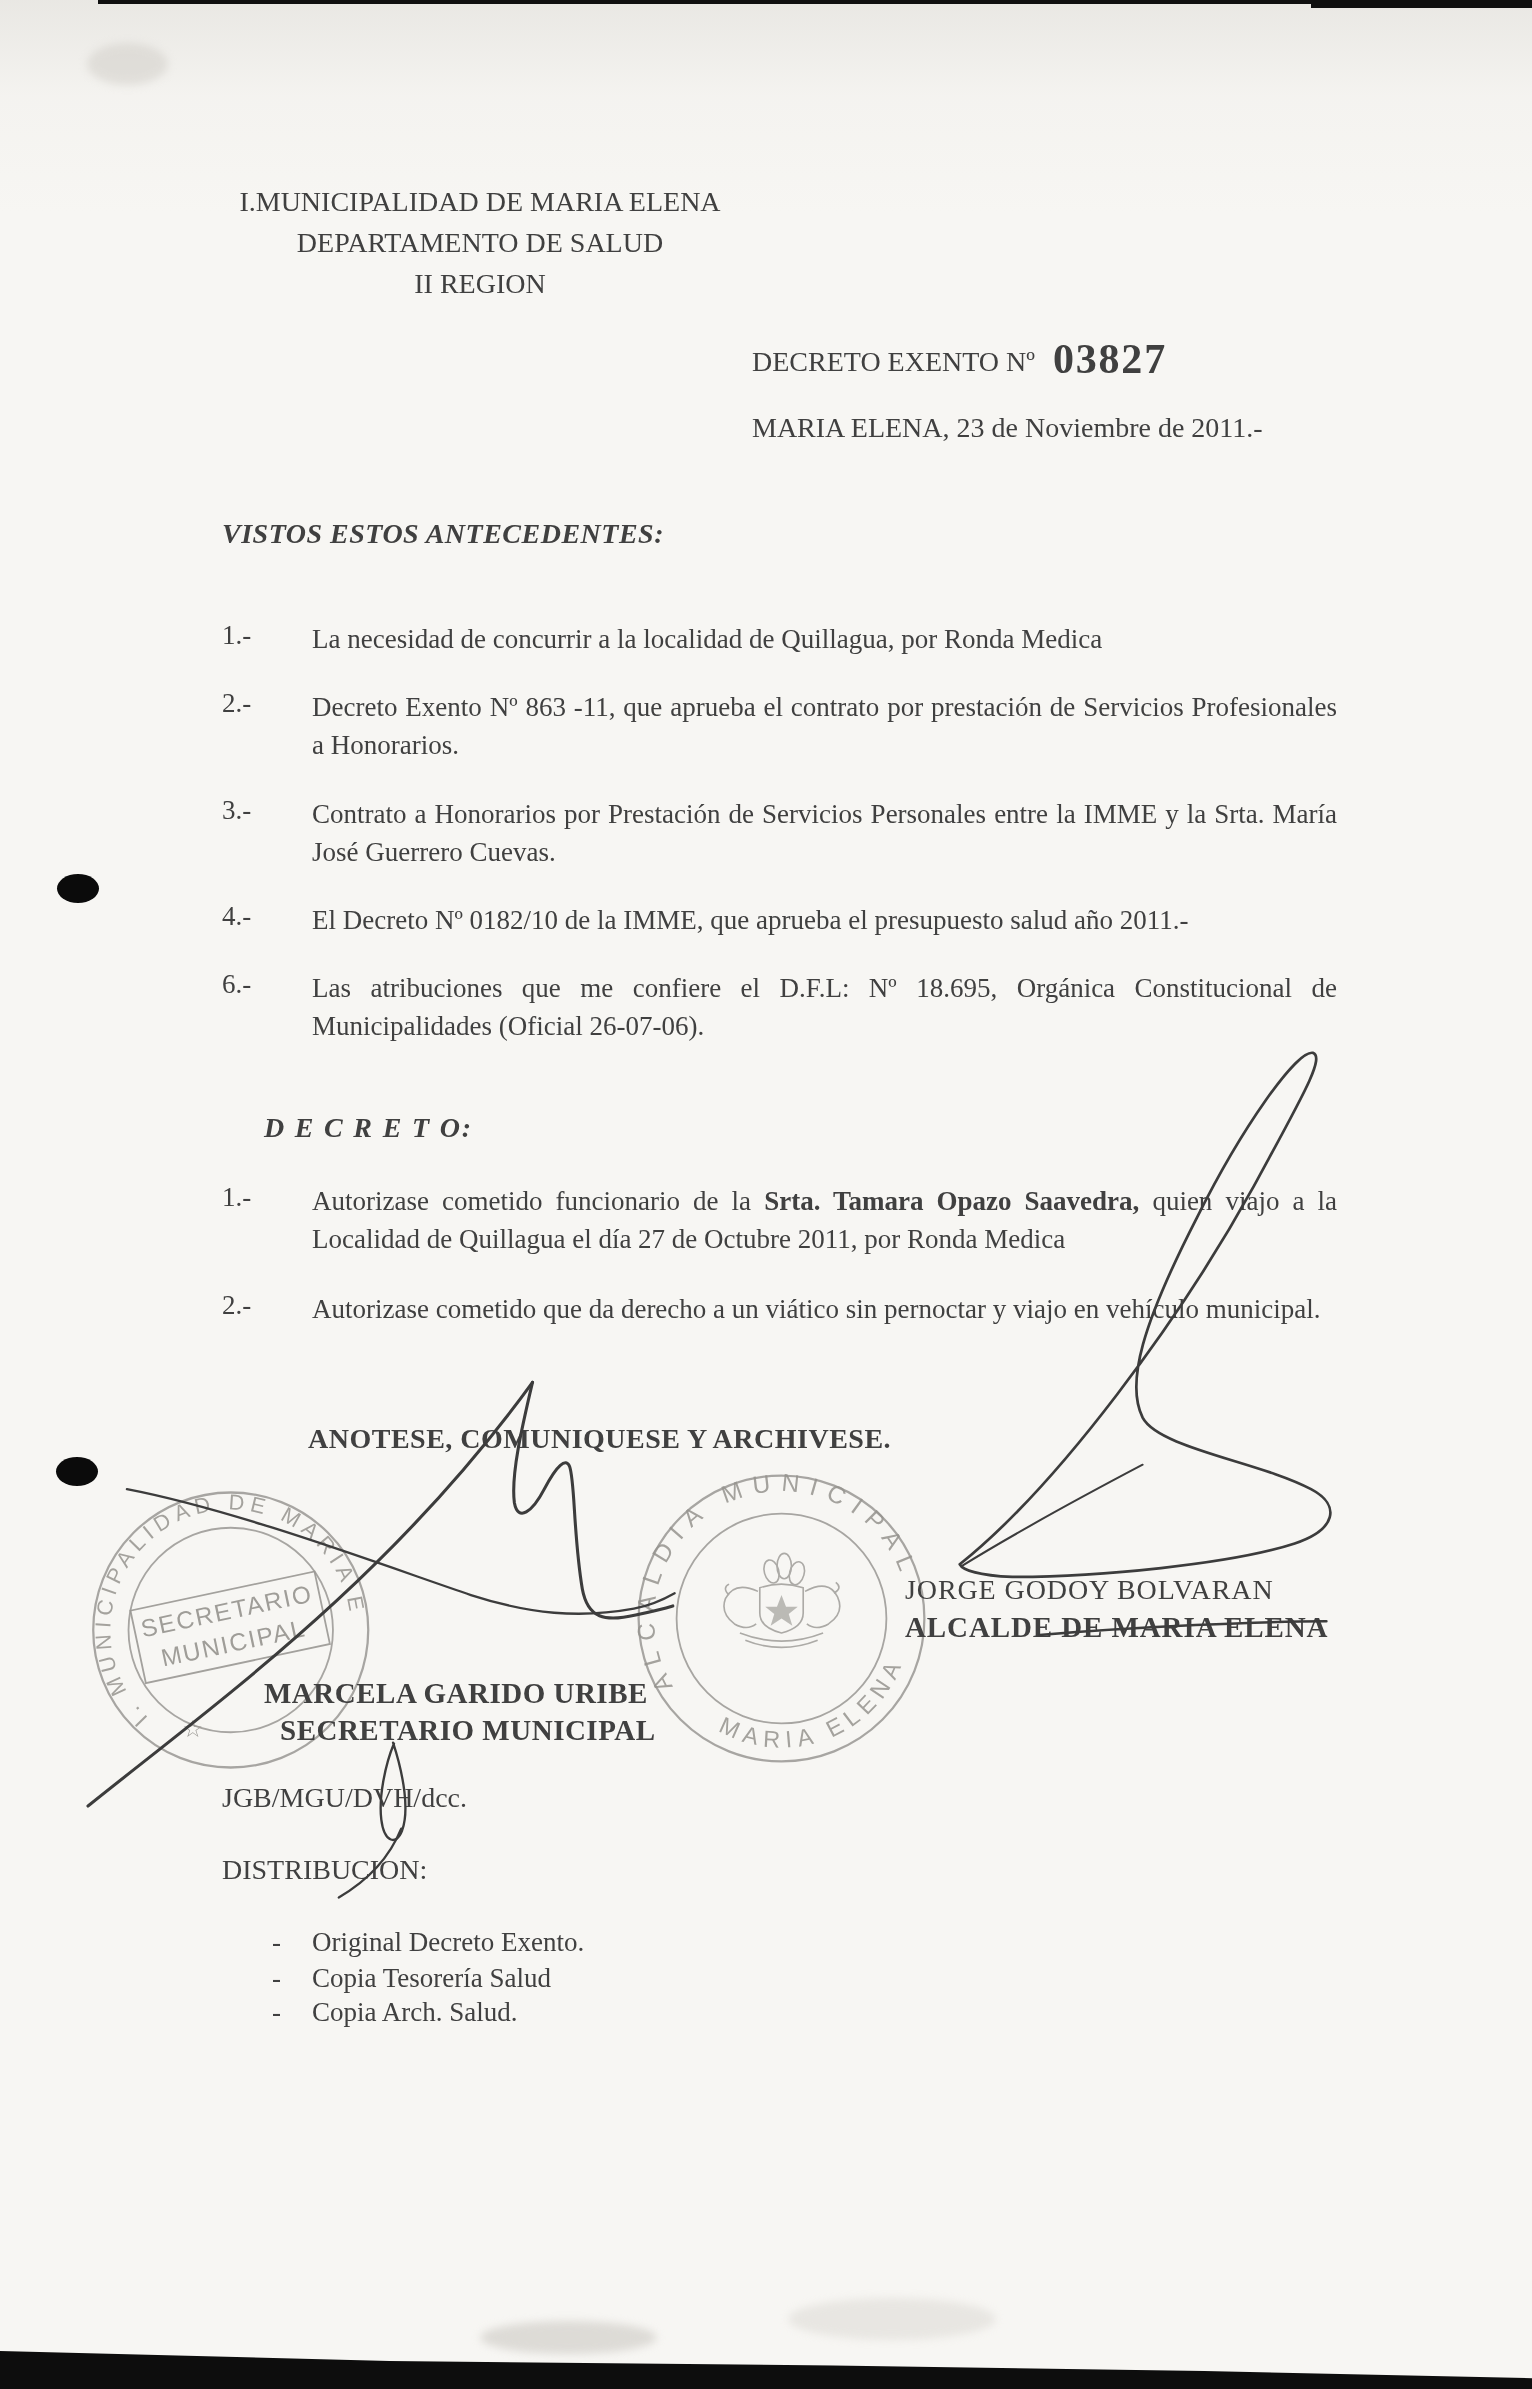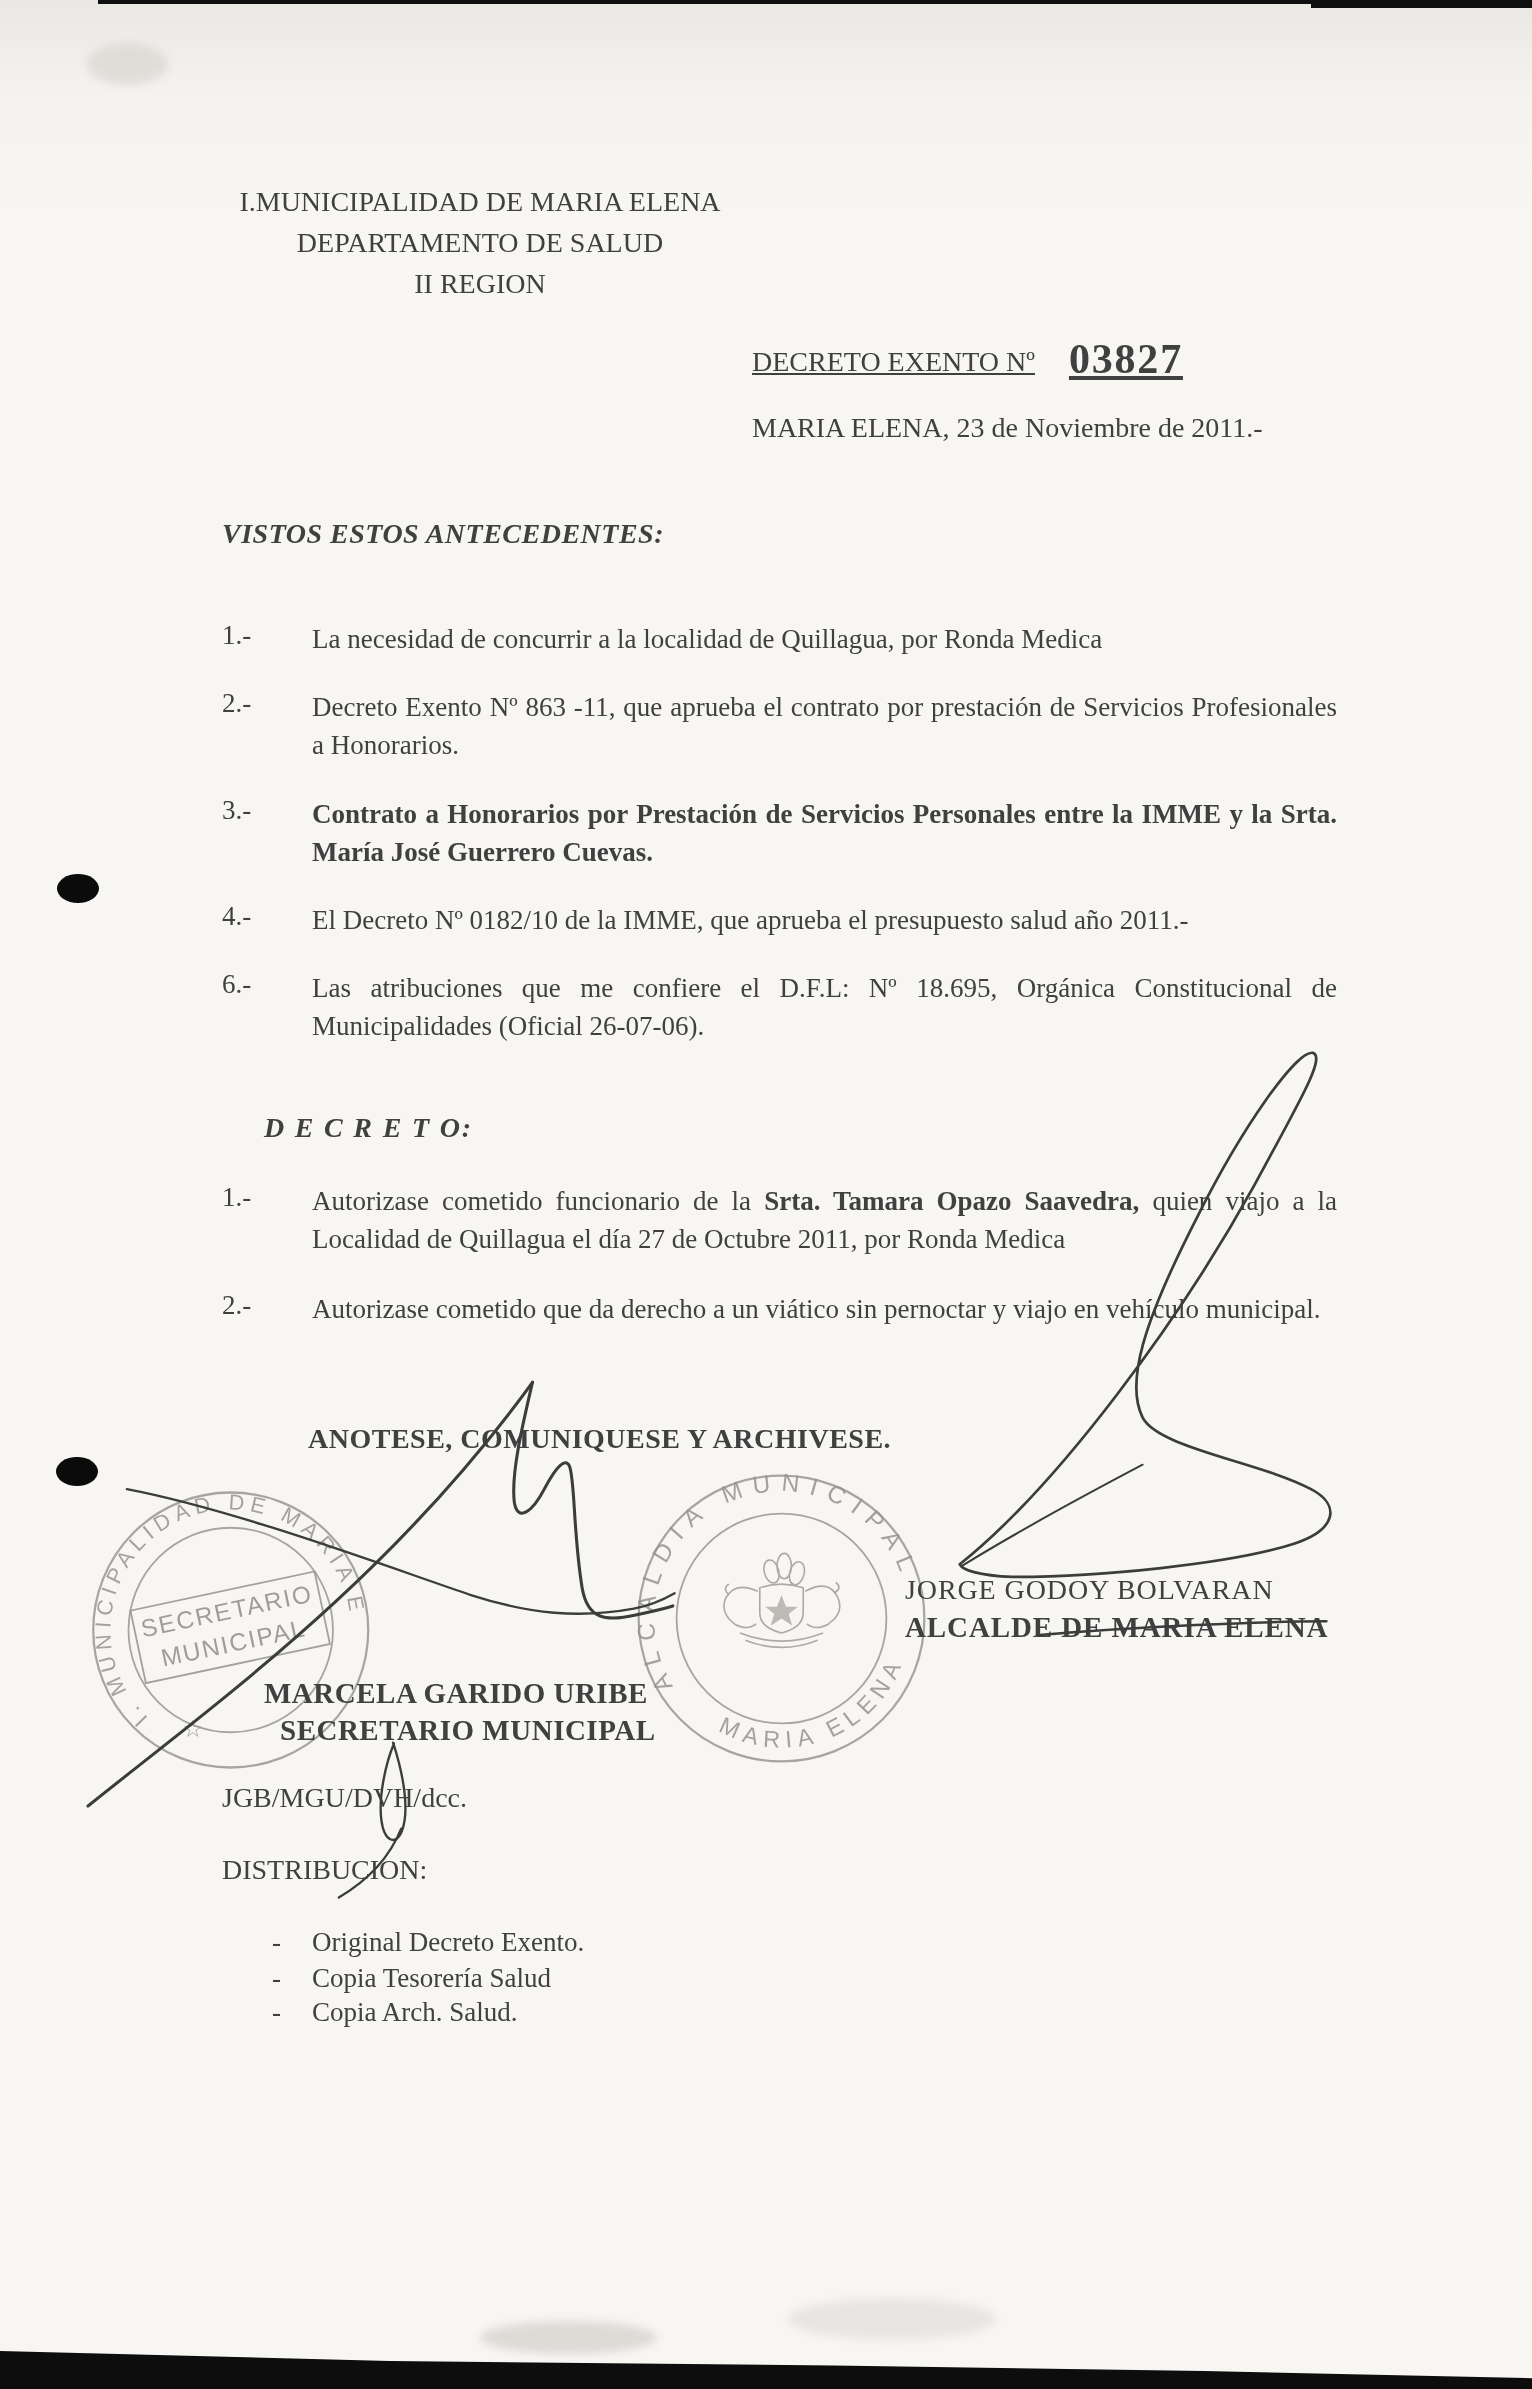--- a/index.html
+++ b/index.html
@@ -6,21 +6,21 @@
   .page{
     position:relative;width:1533px;height:2389px;
     background:#f7f6f3;overflow:hidden;
     font-family:"Liberation Serif", serif;color:#404040;
   }
   .tint{position:absolute;inset:0;z-index:0;pointer-events:none;
     background:linear-gradient(180deg, rgba(197,194,187,.28) 0%, rgba(197,194,187,.06) 4%, rgba(0,0,0,0) 9%);}
   .abs{position:absolute;}
   .b{font-weight:bold;}
   .header-block{top:181px;left:210px;width:540px;text-align:center;font-size:28px;line-height:41px;z-index:3;}
-  .decree-line{top:333px;left:752px;display:flex;align-items:baseline;gap:34px;z-index:3;text-decoration:underline;}
+  .decree-line{top:333px;left:752px;display:flex;align-items:baseline;gap:18px;z-index:3;}
   .decree-label{font-size:28px;}
   .decree-number{font-size:42px;font-weight:bold;letter-spacing:1.8px;position:relative;top:1.8px;}
   .dateline{top:412px;left:752px;font-size:28px;z-index:3;}
   .section-head{font-size:28px;font-weight:bold;letter-spacing:0.5px;z-index:3;font-style:italic;}
   .item{z-index:3;}
   .item-num{position:absolute;left:222px;width:81px;font-size:27px;}
   .item-text{position:absolute;left:312px;width:1025px;font-size:27px;line-height:38px;text-align:justify;}
   .closing{top:1423px;left:308px;font-size:28px;font-weight:bold;letter-spacing:0.5px;z-index:3;}
   .alcalde-block{top:1574px;left:905px;z-index:3;}
   .alcalde-name{font-size:28px;letter-spacing:0.9px;}
@@ -74,21 +74,21 @@
   <div class="item">
     <div class="item-num" style="top:620px;">1.-</div>
     <div class="item-text" style="top:620px;">La necesidad de concurrir a la localidad de Quillagua, por Ronda Medica</div>
   </div>
   <div class="item">
     <div class="item-num" style="top:688px;">2.-</div>
     <div class="item-text" style="top:688px;">Decreto Exento Nº 863 -11, que aprueba el contrato por prestación de Servicios Profesionales a Honorarios.</div>
   </div>
   <div class="item">
     <div class="item-num" style="top:795px;">3.-</div>
-    <div class="item-text" style="top:795px;font-weight:bold;">Contrato a Honorarios por Prestación de Servicios Personales entre la IMME y la Srta. María José Guerrero Cuevas.</div>
+    <div class="item-text" style="top:795px;">Contrato a Honorarios por Prestación de Servicios Personales entre la IMME y la Srta. María José Guerrero Cuevas.</div>
   </div>
   <div class="item">
     <div class="item-num" style="top:901px;">4.-</div>
     <div class="item-text" style="top:901px;">El Decreto Nº 0182/10 de la IMME, que aprueba el presupuesto salud año 2011.-</div>
   </div>
   <div class="item">
     <div class="item-num" style="top:969px;">6.-</div>
     <div class="item-text" style="top:969px;">Las atribuciones que me confiere el D.F.L: Nº 18.695, Orgánica Constitucional de Municipalidades (Oficial 26-07-06).</div>
   </div>
 

